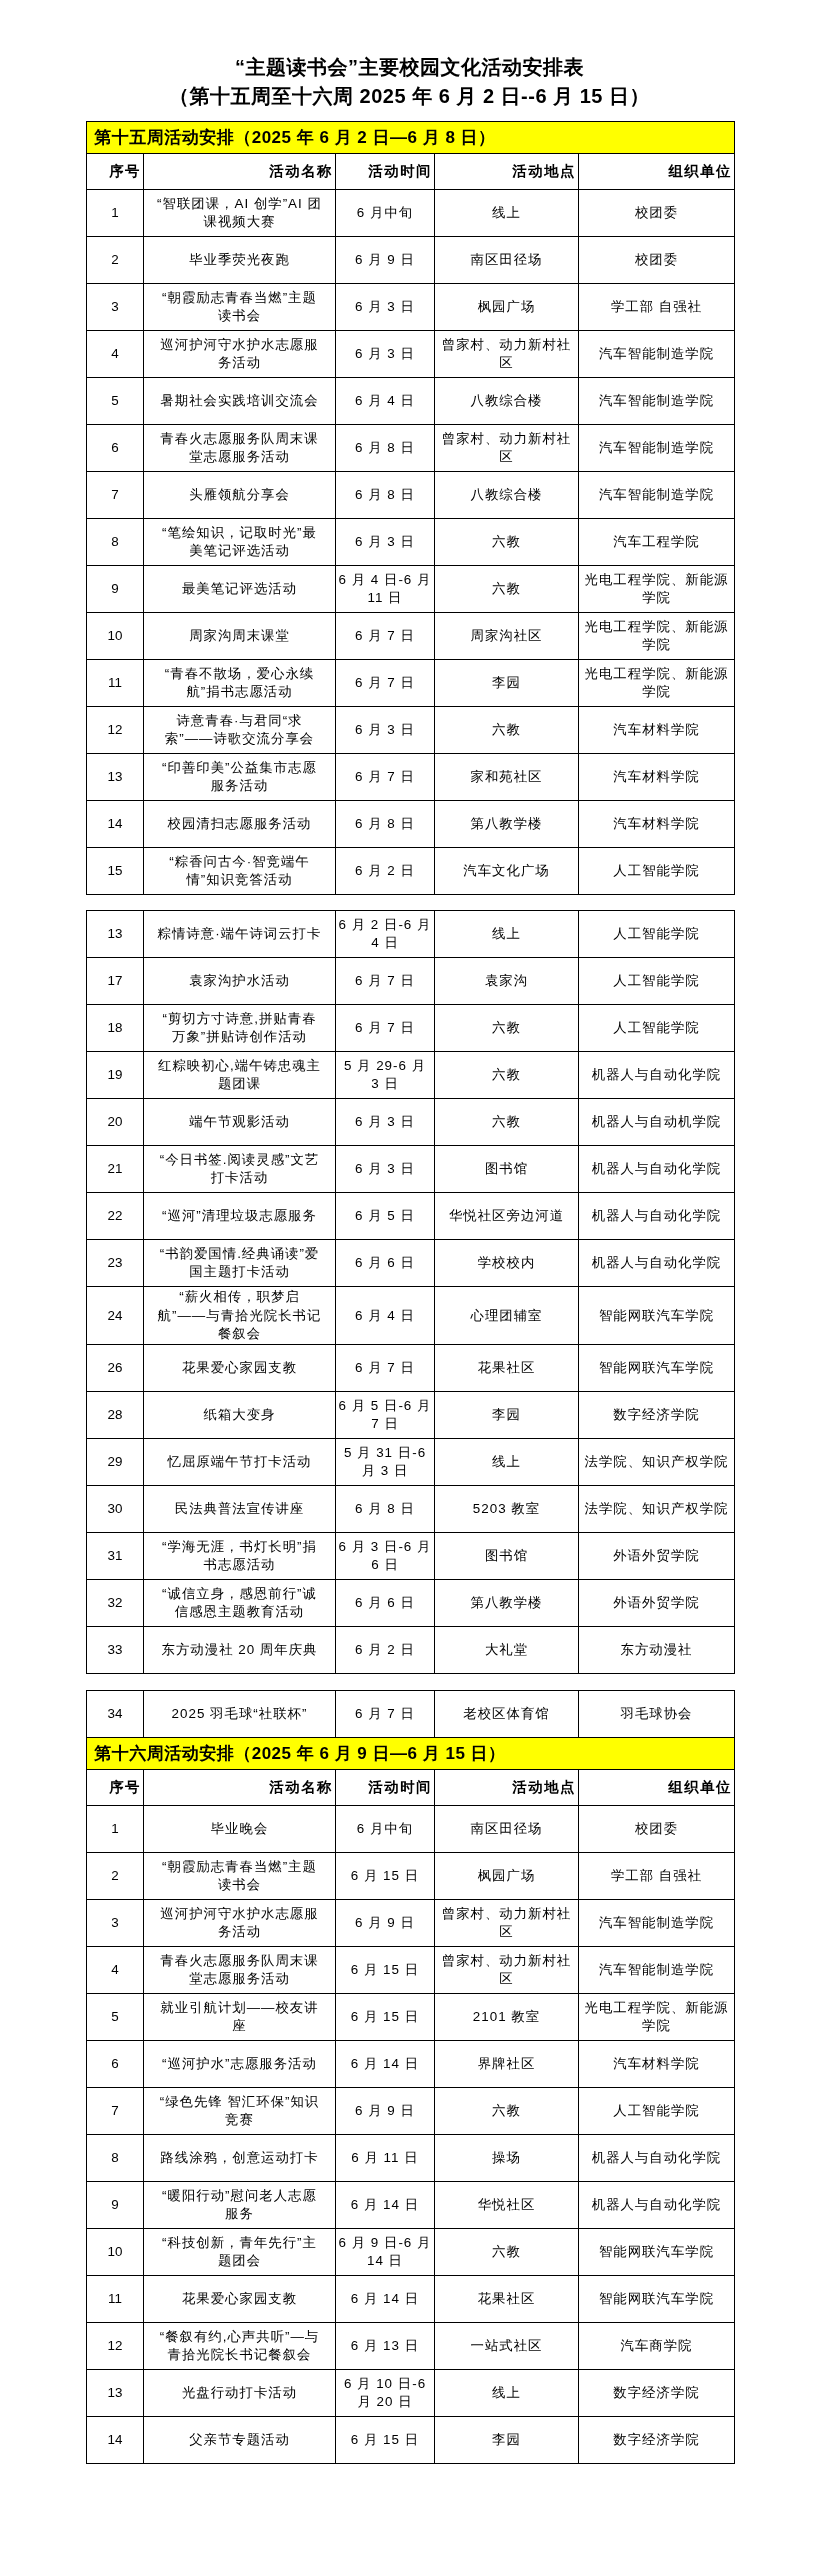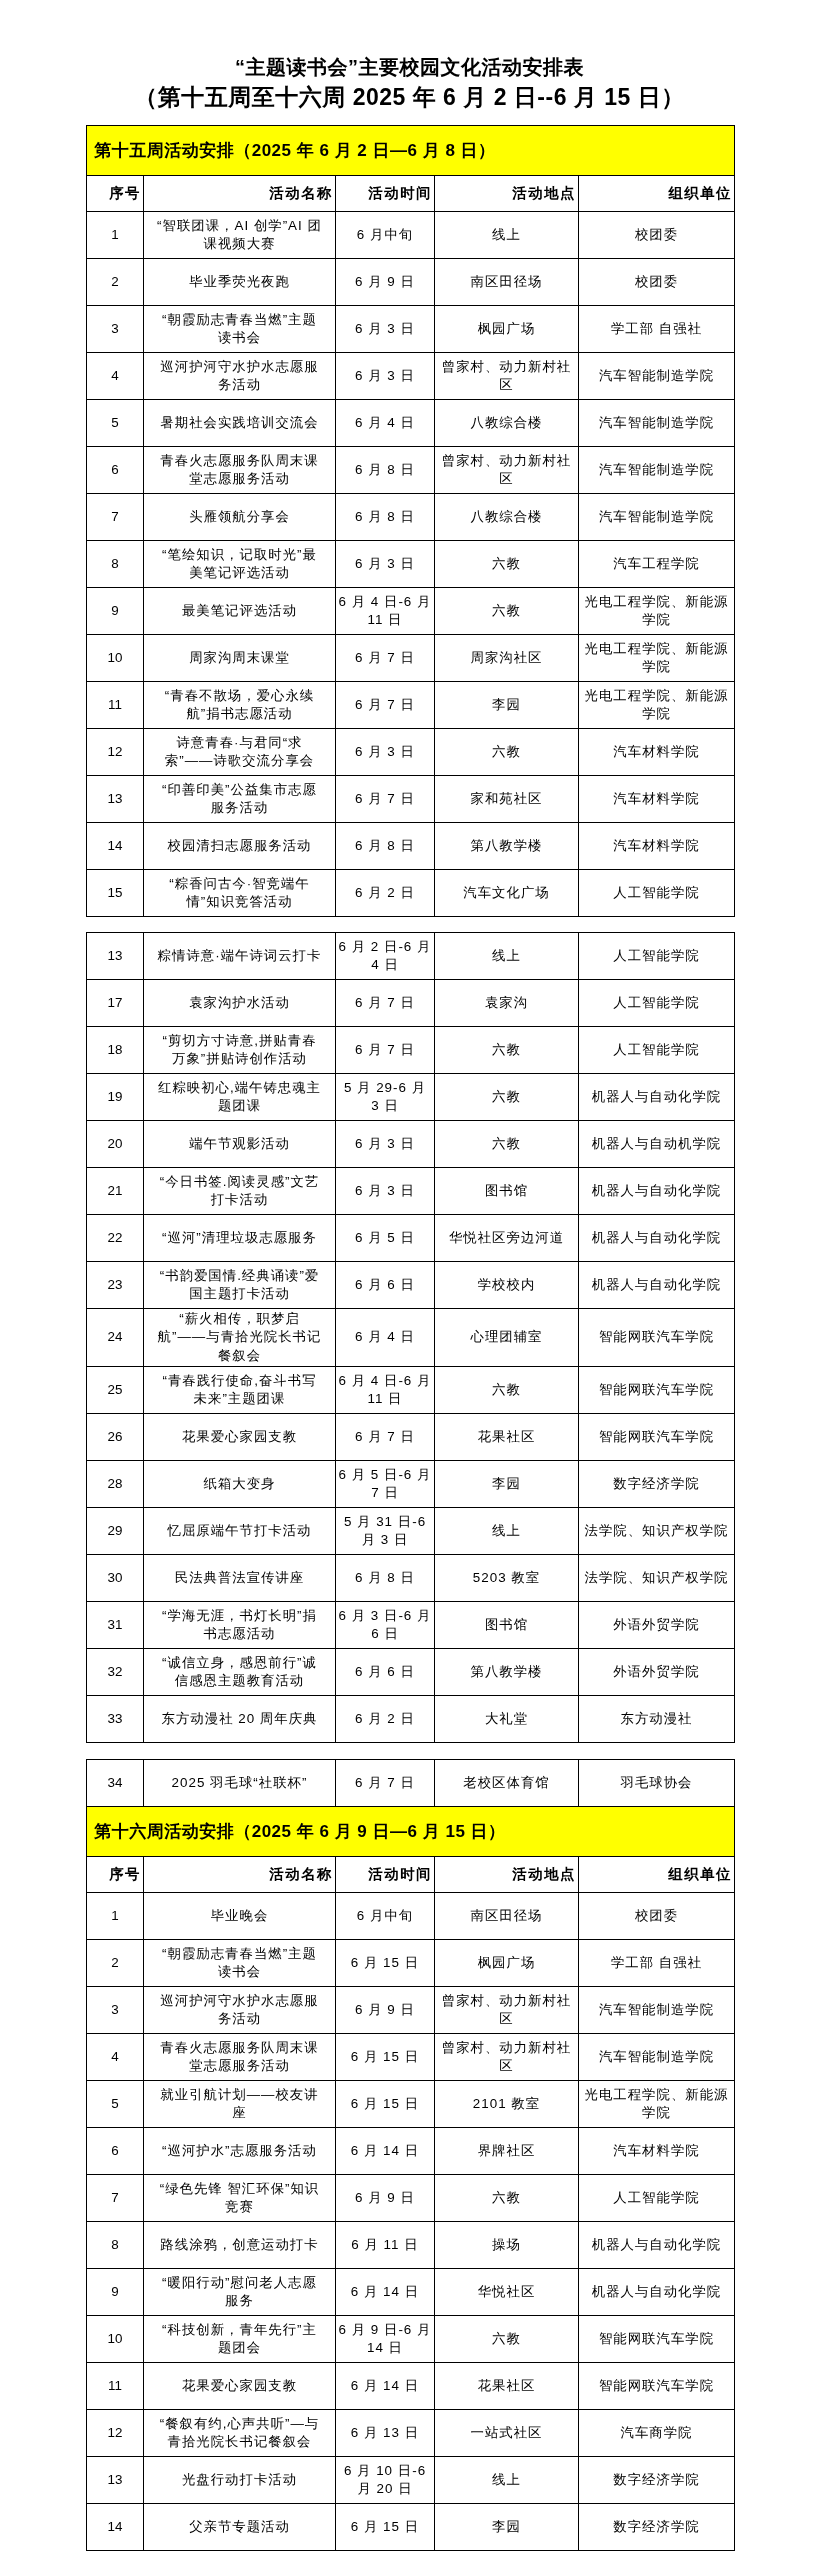--- a/index.html
+++ b/index.html
@@ -22,21 +22,21 @@
     margin: 54px 0 0 0;
     text-align: center;
     font-size: 20px;
     font-weight: bold;
     letter-spacing: 0.5px;
     line-height: 1.3;
   }
   .page-subtitle {
     margin: 3.1px 0 12.4px 0;
     text-align: center;
-    font-size: 23px;
+    font-size: 20px;
     font-weight: bold;
     letter-spacing: 0.5px;
     line-height: 1.3;
   }
   table.sched {
     border-collapse: collapse;
     table-layout: fixed;
     width: 647px;
     border: 1px solid #000;
   }
@@ -46,21 +46,21 @@
     border-left: 1px solid #000;
     border-right: 1px solid #000;
     border-top: 1.5px solid #000;
     border-bottom: 1.5px solid #000;
     vertical-align: middle;
     box-sizing: border-box;
     word-break: break-all;
   }
   .banner-cell {
     background: #FFFF00;
-    height: 50px;
+    height: 32px;
     text-align: left;
     padding: 2.1px 4.1px 2.1px 7.2px;
     font-size: 17px;
     font-weight: bold;
     letter-spacing: 0.5px;
   }
   .header-cell {
     height: 36px;
     text-align: right;
     font-size: 14.4px;
@@ -287,27 +287,20 @@
     <td class="c c-org">机器人与自动化学院</td>
   </tr>
         <tr>
     <td class="c c-no">24</td>
     <td class="c c-name">“薪火相传，职梦启航”——与青拾光院长书记餐叙会</td>
     <td class="c c-time">6 月 4 日</td>
     <td class="c c-place">心理团辅室</td>
     <td class="c c-org">智能网联汽车学院</td>
   </tr>
         <tr>
-    <td class="c c-no">25</td>
-    <td class="c c-name">“青春践行使命,奋斗书写未来”主题团课</td>
-    <td class="c c-time">6 月 4 日-6 月 11 日</td>
-    <td class="c c-place">六教</td>
-    <td class="c c-org">智能网联汽车学院</td>
-  </tr>
-        <tr>
     <td class="c c-no">26</td>
     <td class="c c-name">花果爱心家园支教</td>
     <td class="c c-time">6 月 7 日</td>
     <td class="c c-place">花果社区</td>
     <td class="c c-org">智能网联汽车学院</td>
   </tr>
         <tr>
     <td class="c c-no">28</td>
     <td class="c c-name">纸箱大变身</td>
     <td class="c c-time">6 月 5 日-6 月 7 日</td>

